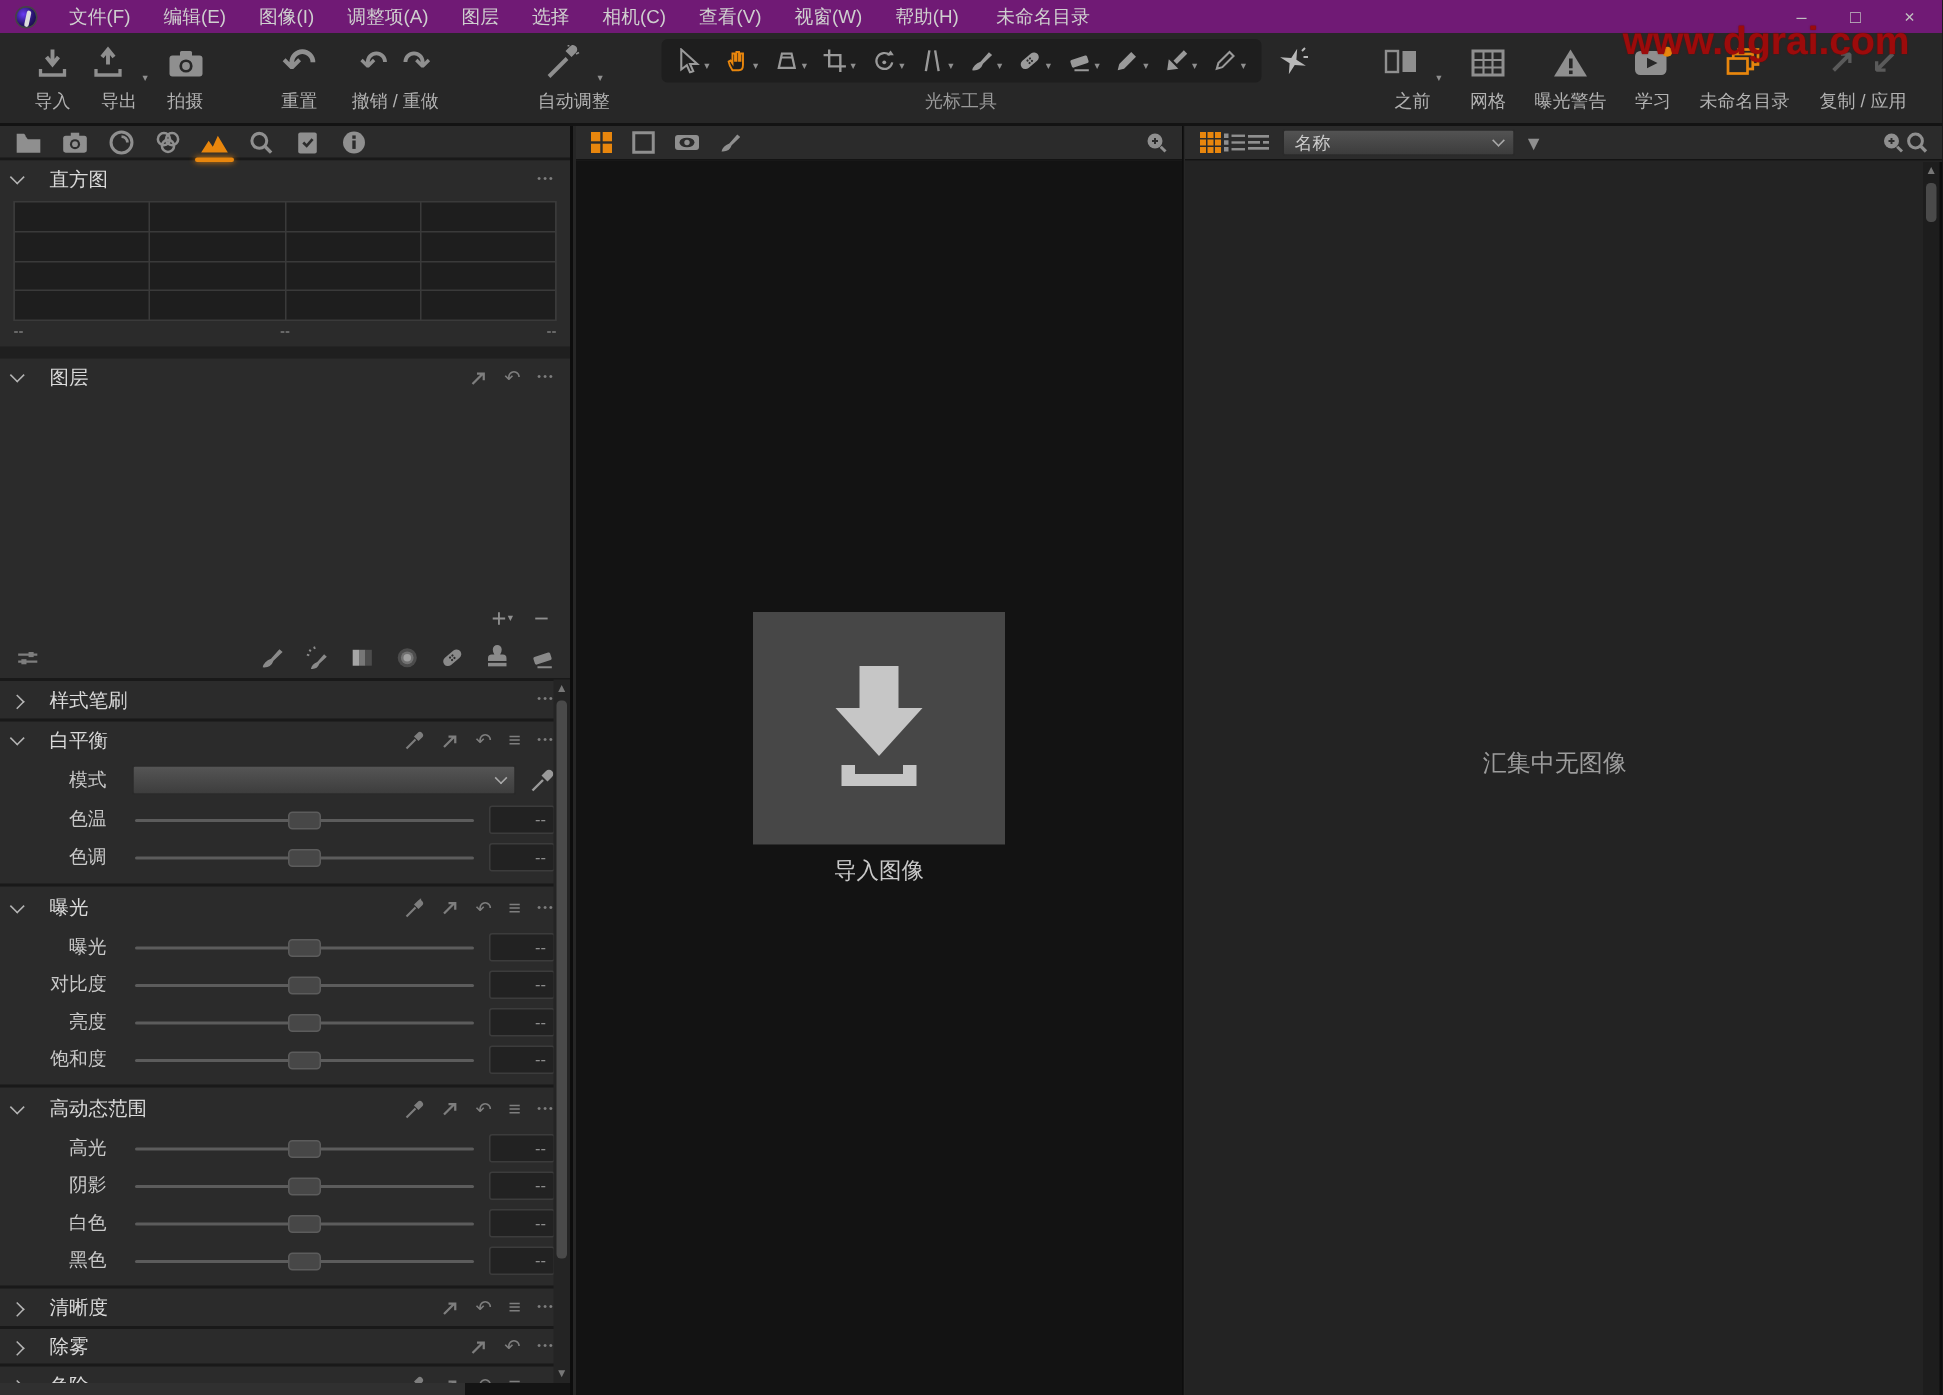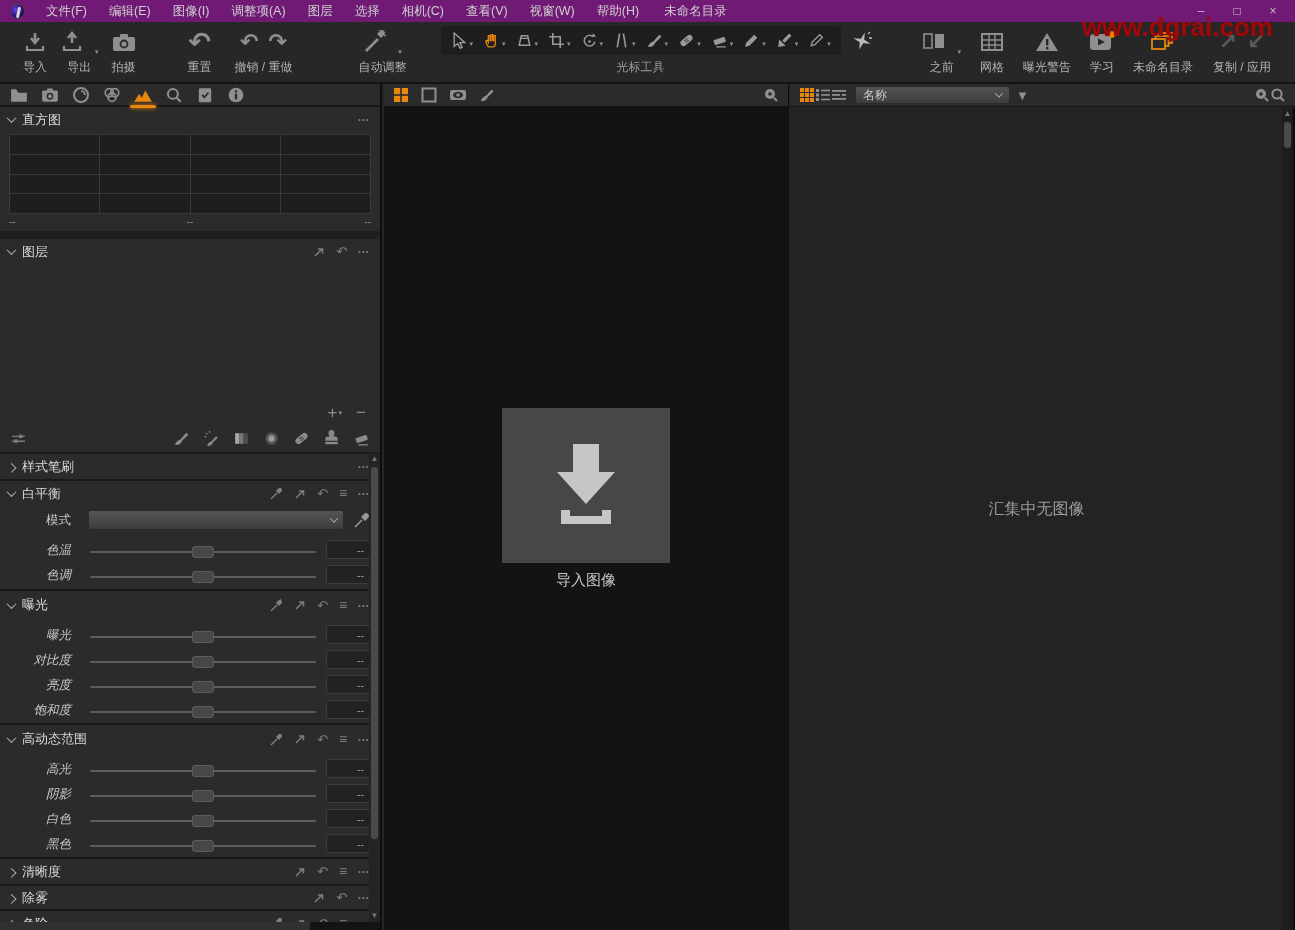--- a/index.html
+++ b/index.html
@@ -44,21 +44,21 @@
   #viewer { position:absolute; left:384px; top:0; width:405px; bottom:0; background:#131313; border-right:1px solid #0d0d0d; }
   #browser { position:absolute; left:790px; top:0; right:0; bottom:0; background:#232323; }
 
   
   #lefttabs { height:23px; display:flex; align-items:center; gap:9px; padding:0 8px; background:#2b2b2b; border-bottom:2px solid #191919; }
   .ltab { position:relative; width:22px; height:22px; display:flex; align-items:center; justify-content:center; }
   .ltab.active::after { content:""; position:absolute; left:-2px; right:-2px; bottom:-2px; height:3px; background:#e8860d; border-radius:2px; box-shadow:0 0 4px #e8860d; }
 
   
   .panel { border-top:2px solid #191919; background:#2b2b2b; }
-  .phead { height:25px; display:flex; align-items:center; padding:0 10px 0 8px; gap:7px;justify-content:space-between; }
+  .phead { height:25px; display:flex; align-items:center; padding:0 10px 0 8px; gap:18px;justify-content:space-between; }
   .chev { width:7px; height:7px; border-right:1.6px solid #b5b5b5; border-bottom:1.6px solid #b5b5b5; transform:rotate(45deg) translate(-1px,-1px); }
   .chev.closed { transform:rotate(-45deg) translate(-1px,1px); }
   .ptitle { font-size:13px; color:#dadada; }
   .hicons { margin-left:auto; display:flex; align-items:center; gap:11px; }
   .hic { color:#7e7e7e; font-size:13px; line-height:13px; display:flex; align-items:center; }
   .hic.dots { font-size:7px; letter-spacing:1.5px; font-weight:bold; }
   .hic.menu { font-size:14px; font-weight:bold; }
 
   
   #histgrid { margin:2px 9px 0 9px; height:80px; display:grid; grid-template-columns:repeat(4,1fr); grid-template-rows:repeat(4,1fr); gap:1px; background:#3a3a3a; border:1px solid #3a3a3a; }
@@ -66,21 +66,21 @@
   #histreadout { display:flex; justify-content:space-between; padding:2px 9px 4px 9px; color:#8f8f8f; font-size:10px; }
 
   
   #layers-empty { height:138px; }
   #layers-pm { height:22px; display:flex; justify-content:flex-end; align-items:center; gap:14px; padding:0 14px; }
   .pm { color:#8f8f8f; font-size:17px; line-height:16px; display:flex; align-items:flex-end; }
   #layers-icons { height:28px; display:flex; align-items:center; padding:0 10px; gap:13px; }
   #layers-icons .spacer { flex:1; }
 
   
-  .srow { display:flex; align-items:flex-end; height:25px; padding-right:10px;font-style:italic; }
+  .srow { display:flex; align-items:center; height:25px; padding-right:10px; }
   .slabel { width:88px; text-align:right; color:#c9c9c9; font-size:12.5px; padding-right:17px; white-space:nowrap; }
   .slider { flex:1; position:relative; height:14px; }
   .slider .track { position:absolute; left:2px; right:2px; top:6px; height:2px; background:#5c5c5c; border-radius:1px; }
   .slider .thumb { position:absolute; left:calc(50% - 11px); top:1px; width:22px; height:12px; background:#474747; border:1px solid #5c5c5c; border-radius:3px; }
   .vbox { width:44px; height:19px; background:#222; border:1px solid #3c3c3c; border-radius:2px; color:#8d8d8d; font-size:11px; display:flex; align-items:center; justify-content:flex-end; padding-right:5px; margin-left:8px; }
 
   
   .mrow { display:flex; align-items:center; height:28px; padding-right:10px; }
   .mselect { flex:1; height:20px; background:linear-gradient(#555,#3d3d3d); border:1px solid #2a2a2a; border-radius:2px; display:flex; align-items:center; padding:0 6px; color:#ccc; }
   .mselect .sel-chev { margin-left:auto; width:6px; height:6px; border-right:1.4px solid #aaa; border-bottom:1.4px solid #aaa; transform:rotate(45deg) translate(-1px,-1px); }

